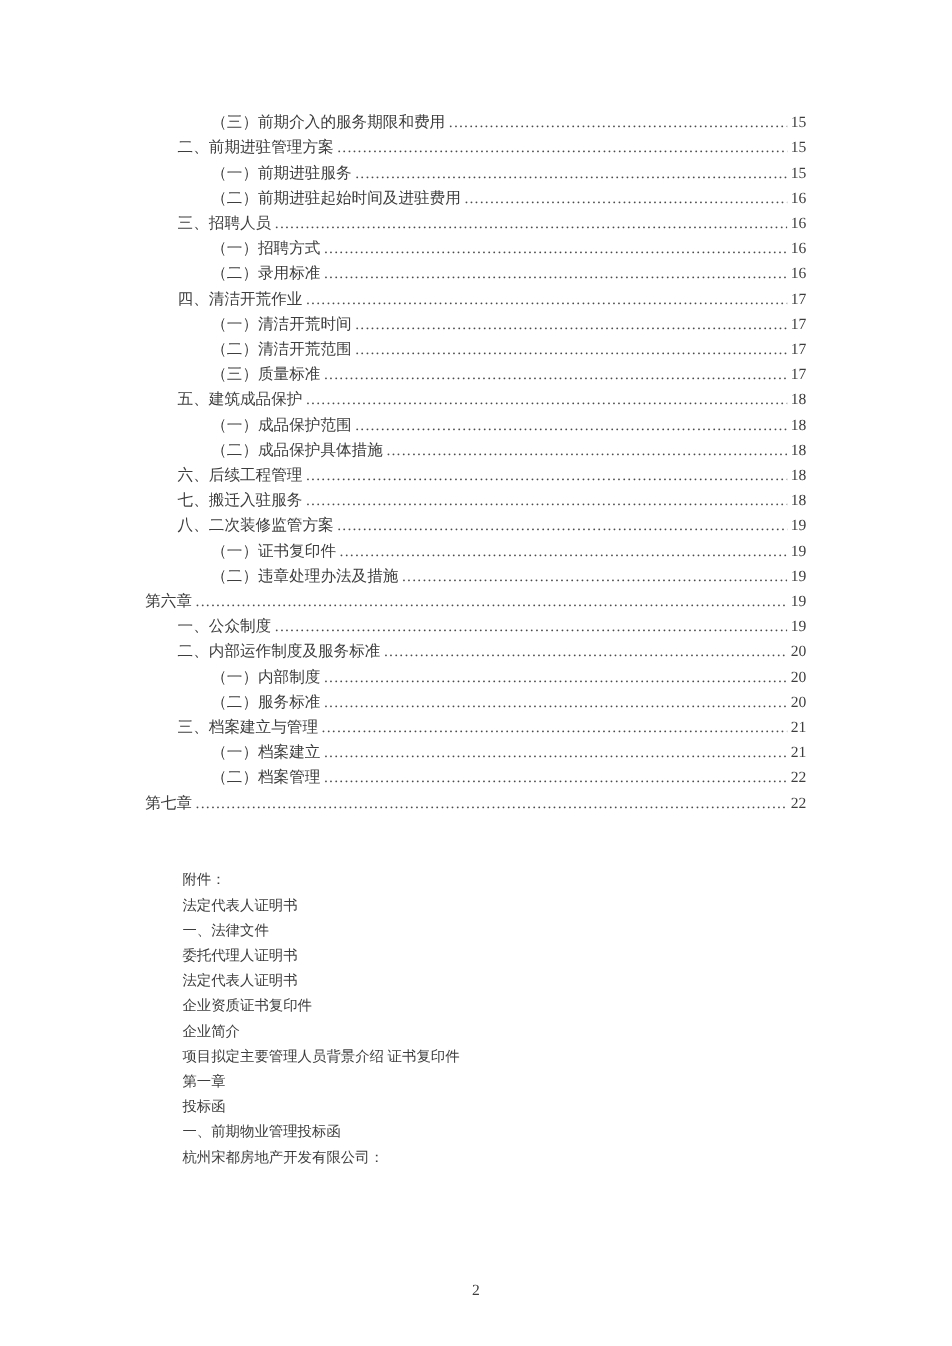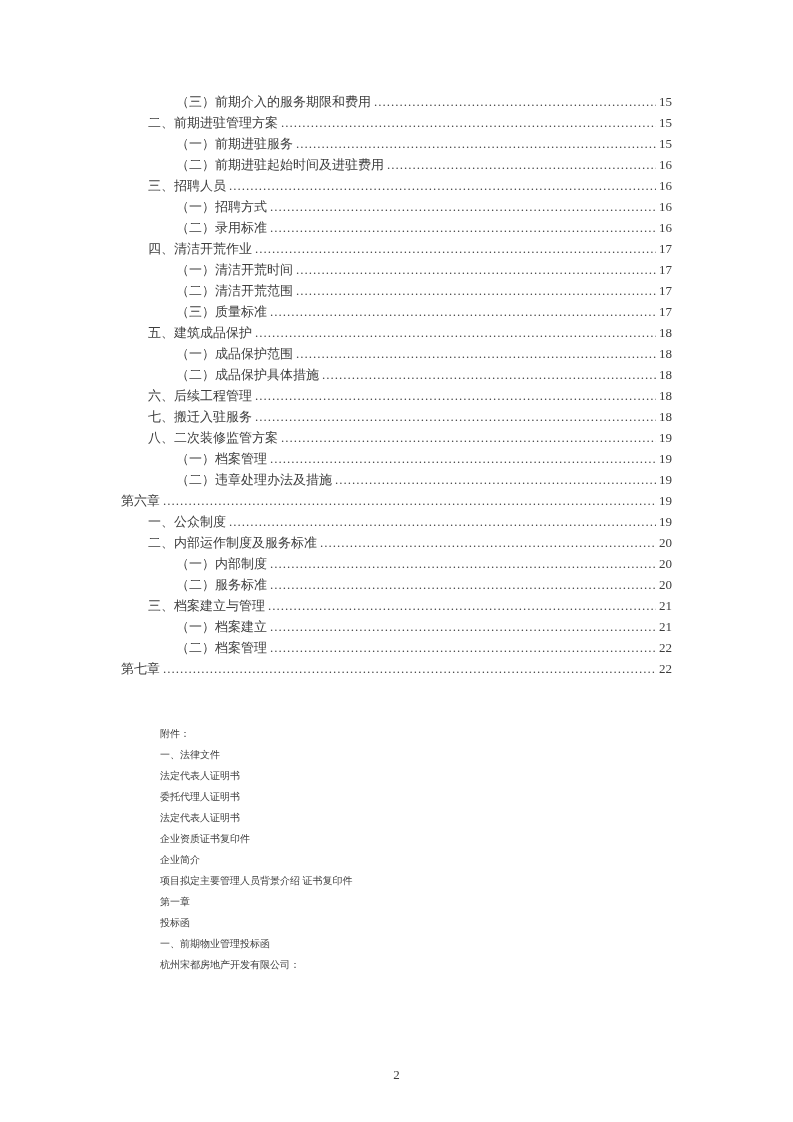--- a/index.html
+++ b/index.html
@@ -47,24 +47,24 @@
   }
   .toc-dots::after {
     content: "......................................................................................................................................................................................................................................";
   }
   .toc-pagenum {
     flex: none;
     white-space: nowrap;
   }
   .attachments {
     position: absolute;
-    left: 160px;
+    left: 152px;
     top: 720px;
     width: 520px;
-    font-size: 10px;
+    font-size: 12px;
     line-height: 21px;
   }
   .attachment-line {
     height: 21px;
     white-space: nowrap;
   }
   .footer-page-number {
     position: absolute;
     left: 0;
     right: 0;
@@ -159,21 +159,21 @@
     <span class="toc-title">七、搬迁入驻服务</span>
     <span class="toc-dots"></span>
     <span class="toc-pagenum">18</span>
   </div>
       <div class="toc-entry lvl1">
     <span class="toc-title">八、二次装修监管方案</span>
     <span class="toc-dots"></span>
     <span class="toc-pagenum">19</span>
   </div>
       <div class="toc-entry lvl2">
-    <span class="toc-title">（一）档案管理</span>
+    <span class="toc-title">（一）证书复印件</span>
     <span class="toc-dots"></span>
     <span class="toc-pagenum">19</span>
   </div>
       <div class="toc-entry lvl2">
     <span class="toc-title">（二）违章处理办法及措施</span>
     <span class="toc-dots"></span>
     <span class="toc-pagenum">19</span>
   </div>
       <div class="toc-entry lvl0">
     <span class="toc-title">第六章</span>
@@ -217,22 +217,22 @@
   </div>
       <div class="toc-entry lvl0">
     <span class="toc-title">第七章</span>
     <span class="toc-dots"></span>
     <span class="toc-pagenum">22</span>
   </div>
     </div>
 
   <div class="attachments">
       <div class="attachment-line">附件：</div>
+      <div class="attachment-line">法定代表人证明书</div>
       <div class="attachment-line">一、法律文件</div>
-      <div class="attachment-line">法定代表人证明书</div>
       <div class="attachment-line">委托代理人证明书</div>
       <div class="attachment-line">法定代表人证明书</div>
       <div class="attachment-line">企业资质证书复印件</div>
       <div class="attachment-line">企业简介</div>
       <div class="attachment-line">项目拟定主要管理人员背景介绍 证书复印件</div>
       <div class="attachment-line">第一章</div>
       <div class="attachment-line">投标函</div>
       <div class="attachment-line">一、前期物业管理投标函</div>
       <div class="attachment-line">杭州宋都房地产开发有限公司：</div>
     </div>

